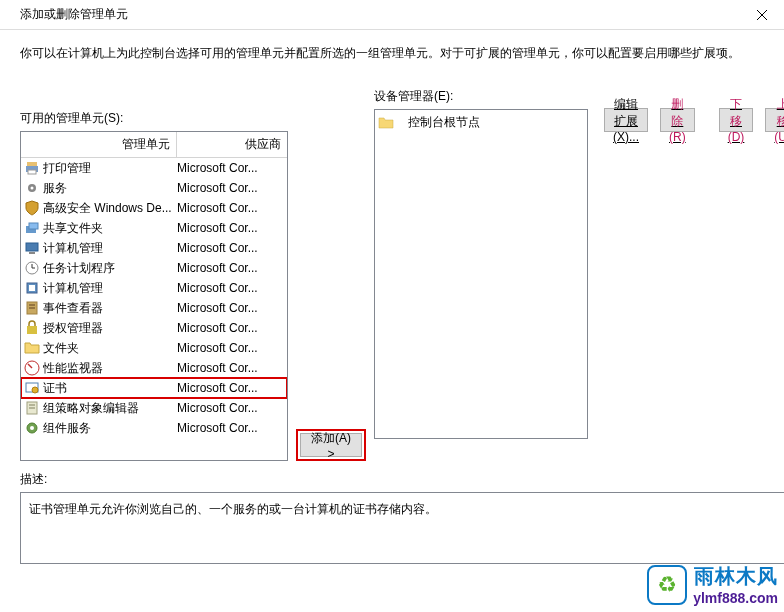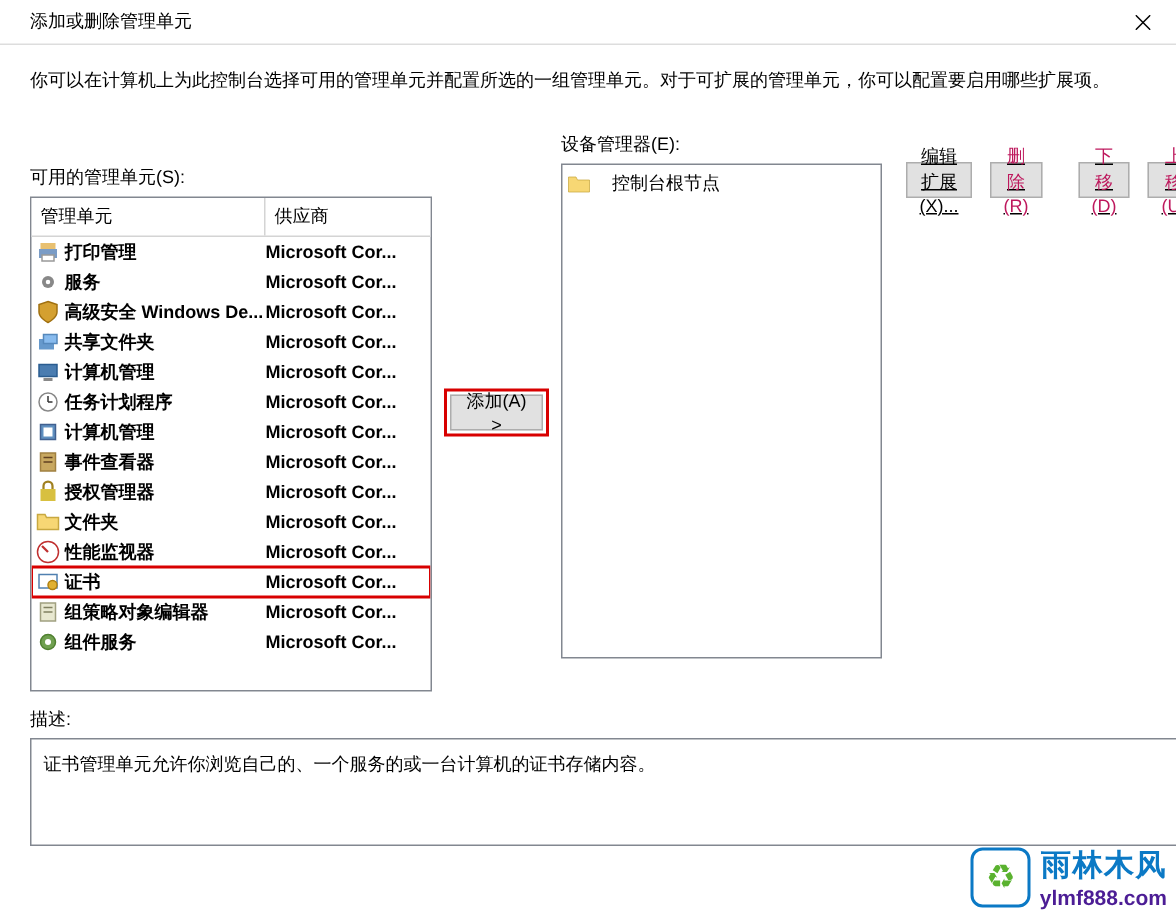--- a/index.html
+++ b/index.html
@@ -7,30 +7,30 @@
 
 .titlebar { display: flex; justify-content: space-between; align-items: center; height: 30px; padding-left: 20px; border-bottom: 1px solid #ddd; }
 .titlebar .title { font-size: 12px; color: #000; }
 .titlebar .close { width: 45px; height: 30px; display: flex; align-items: center; justify-content: center; font-size: 14px; color: #000; cursor: pointer; }
 
 .content { padding: 14px 20px 6px 20px; }
 .instruction { font-size: 12px; color: #000; line-height: 1.5; margin-bottom: 26px; }
 
 .panels { display: flex; gap: 8px; }
 .left-col { width: 268px; margin-top: 22px; }
-.mid-col { width: 70px; display: flex; align-items: center; justify-content: center; }
+.mid-col { width: 70px; display: flex; align-items: flex-end; justify-content: center; }
 .right-col { width: 214px; }
 .btn-col { display: flex; gap: 12px; margin-left: 8px; width: 148px; padding-top: 20px; text-decoration: underline; }
 
 .section-label { font-size: 12px; margin-bottom: 4px; }
 
 .listbox { border: 1px solid #828790; background: #fff; height: 330px; overflow: hidden; position: relative; }
-.listbox .header { display: flex; background: #fff; border-bottom: 1px solid #d4d4d4; }
+.listbox .header { display: flex; background: #fff; border-bottom: 1px solid #d4d4d4; text-align: right; }
 .listbox .header .col { padding: 4px 6px; font-size: 12px; border-right: 1px solid #d4d4d4; }
-.listbox .rows { overflow-y: auto; height: 306px; font-weight: bold; }
+.listbox .rows { overflow-y: auto; height: 306px; }
 .listbox .row { display: flex; align-items: center; height: 20px; padding-left: 3px; }
 .listbox .row.selected { outline: 2px solid #d80000; outline-offset: -1px; }
 .listbox .row .icon { width: 16px; height: 16px; margin-right: 3px; flex-shrink: 0; }
 .listbox .row .name { width: 134px; overflow: hidden; white-space: nowrap; text-overflow: clip; font-size: 12px; }
 .listbox .row .vendor { flex: 1; overflow: hidden; white-space: nowrap; font-size: 12px; }
 
 .treebox { border: 1px solid #828790; background: #fff; height: 330px; padding: 3px; }
 .tree-item { display: flex; align-items: flex-end; height: 18px; gap: 11px; }
 .tree-item .icon { width: 16px; height: 16px; margin-right: 3px; }
 

